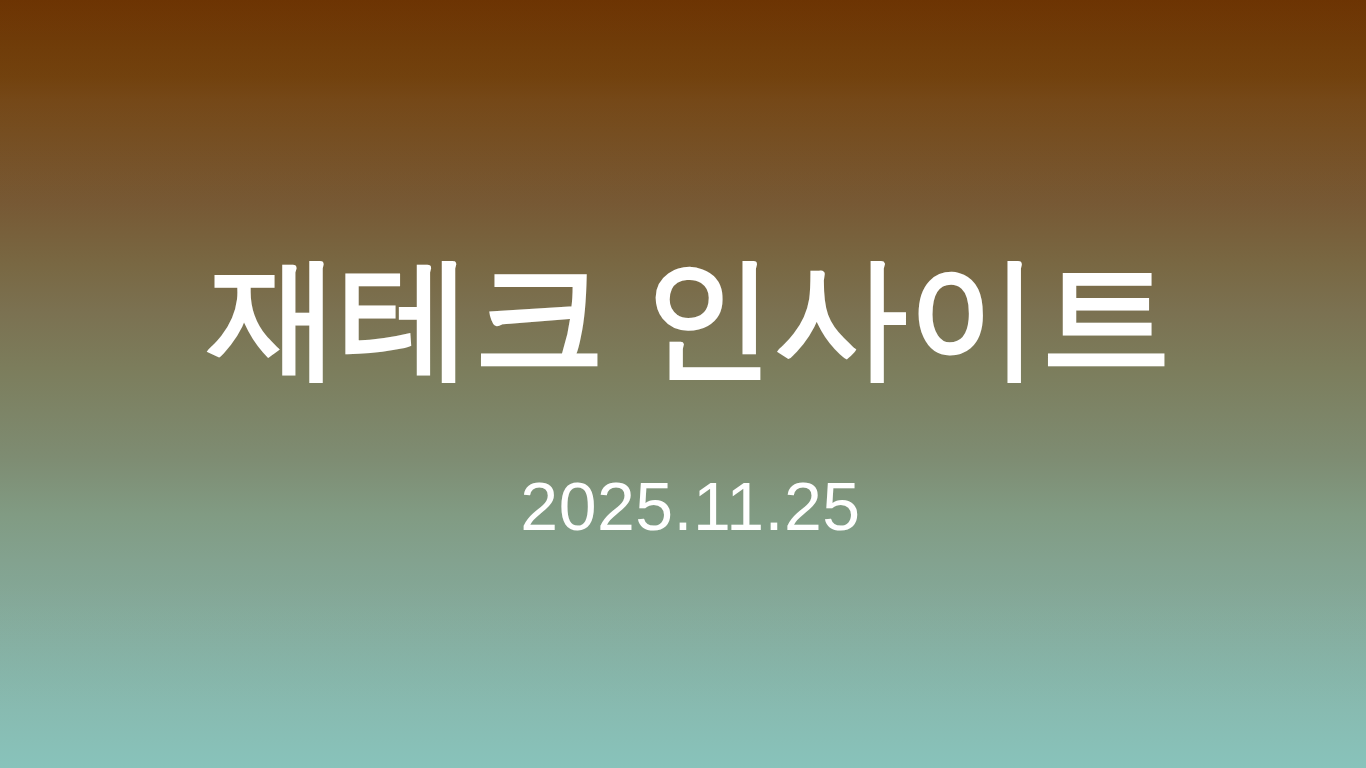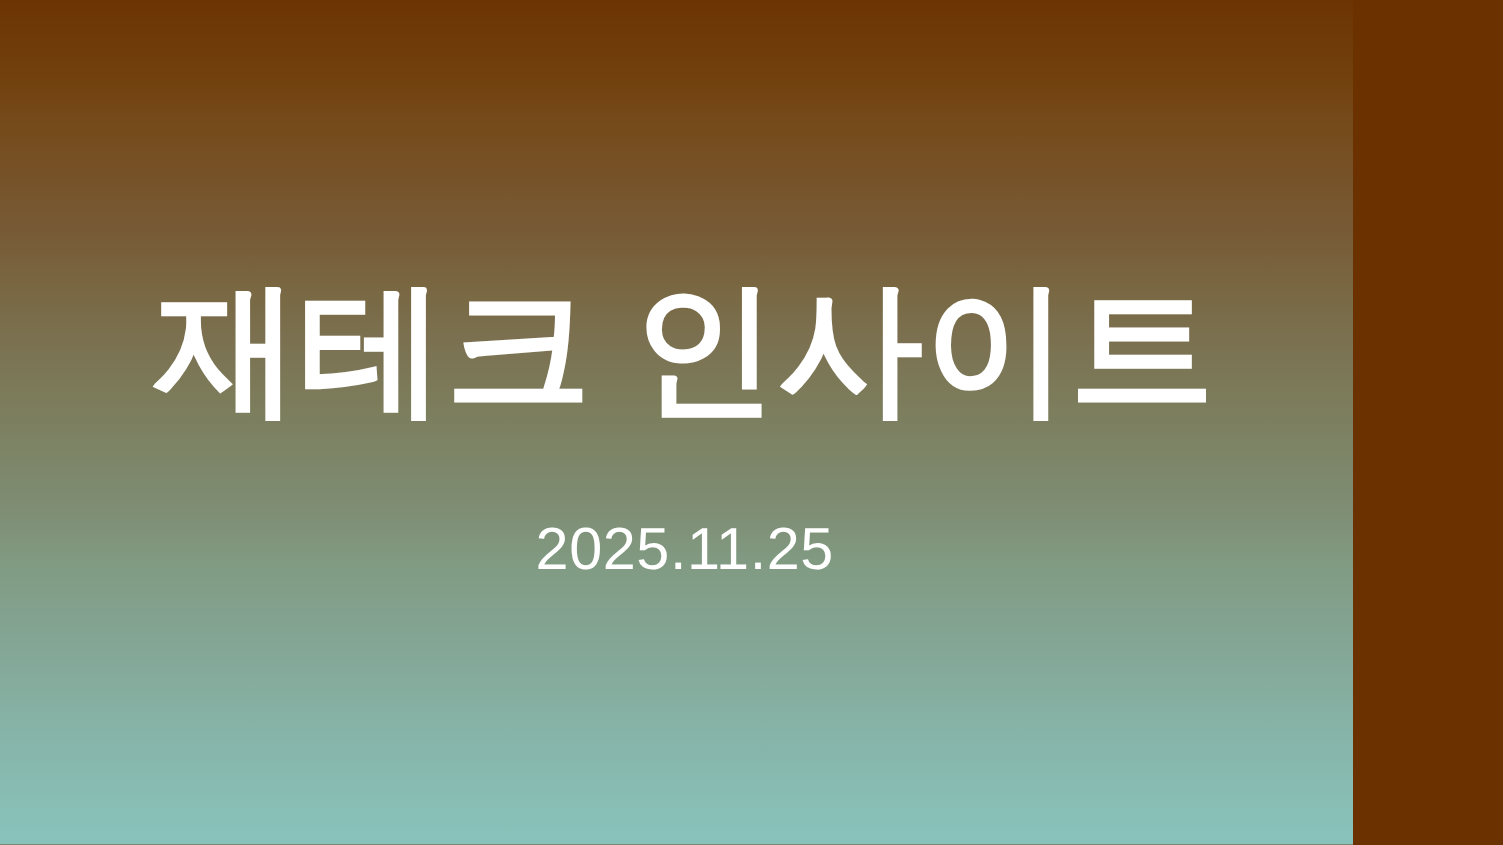--- a/index.html
+++ b/index.html
@@ -12,21 +12,21 @@
   }
 
   body {
     font-family: "Liberation Sans", "DejaVu Sans", sans-serif;
     background: #6b3200;
   }
 
   
   .slide {
     position: relative;
-    width: 1230px;
+    width: 1366px;
     height: 768px;
     box-sizing: border-box;
     display: flex;
     flex-direction: column;
     align-items: center;
     justify-content: flex-start;
     overflow: hidden;
     
     background: linear-gradient(
         to bottom,
@@ -84,21 +84,21 @@
     top: 248px;
     left: 0;
     right: 0;
   }
 
   .cover-date {
     margin: 0;
     padding: 0;
     color: #ffffff;
     font-family: "Liberation Sans", "DejaVu Sans", sans-serif;
-    font-size: 54px;
+    font-size: 68px;
     font-weight: 300;
     line-height: 1.0;
     letter-spacing: 0.5px;
     white-space: nowrap;
     position: absolute;
     top: 472px;
     left: 0;
     right: 0;
   }
 </style>

